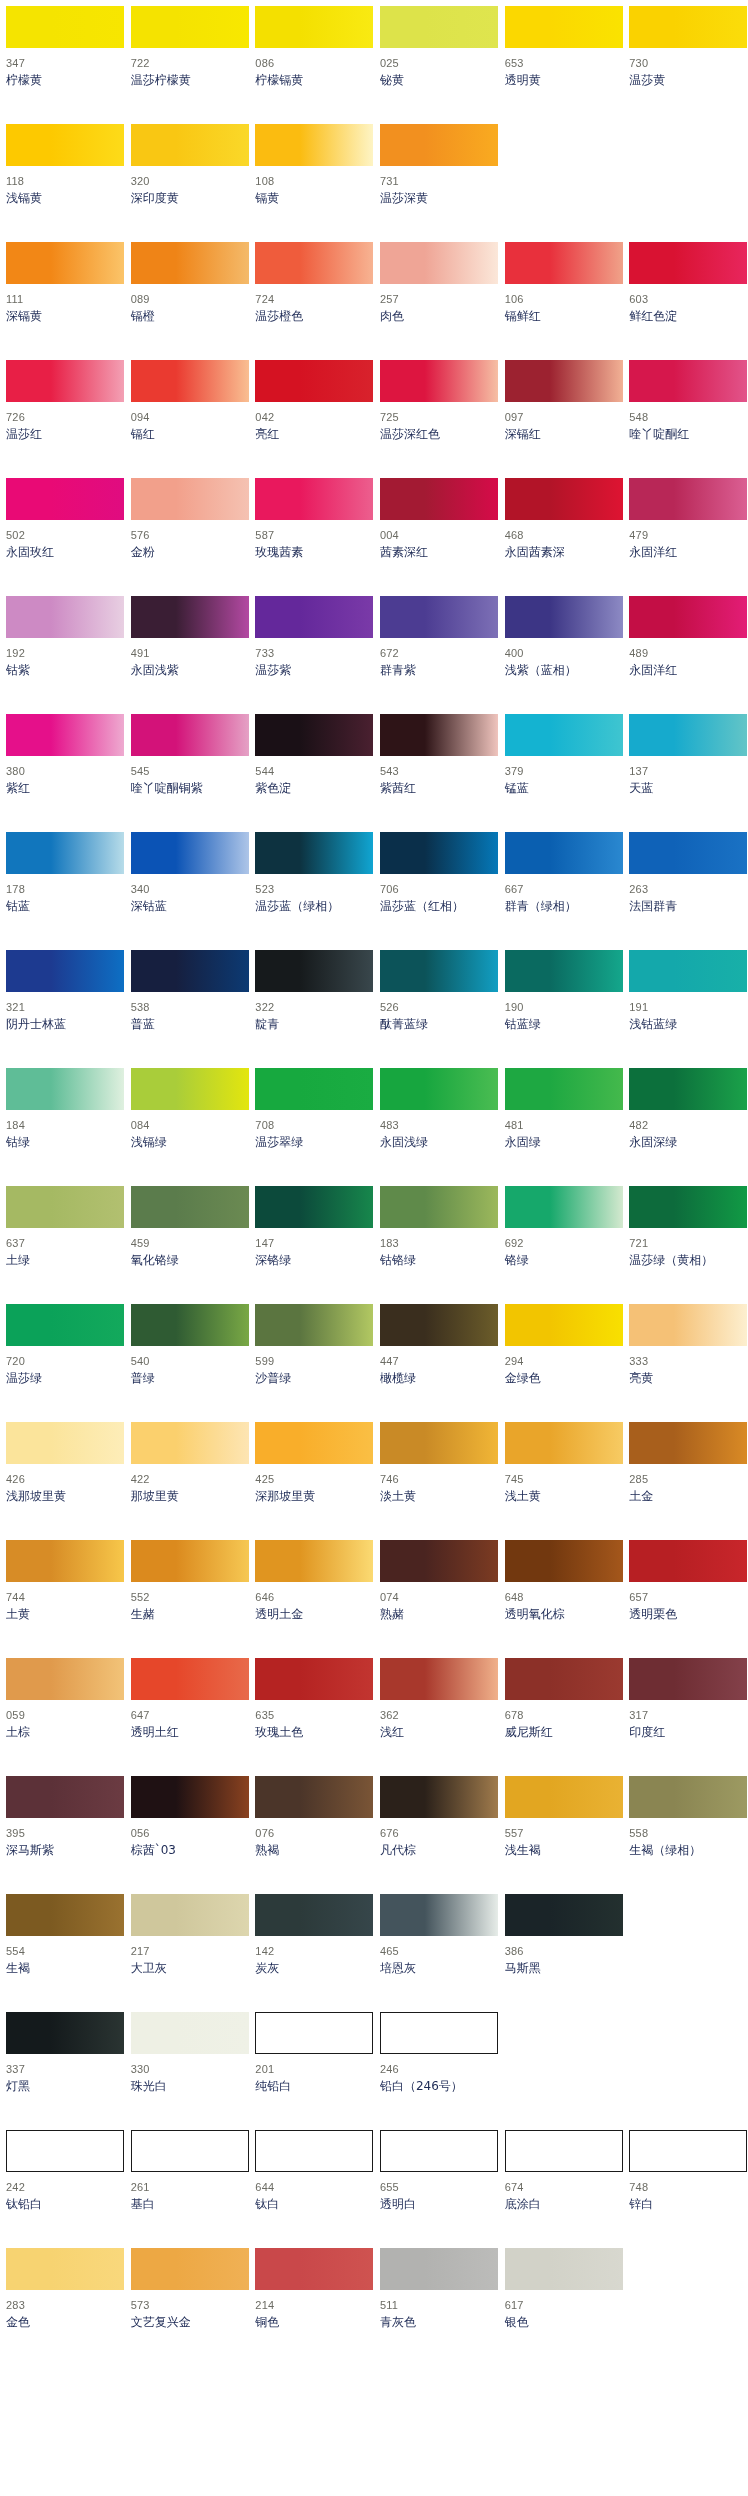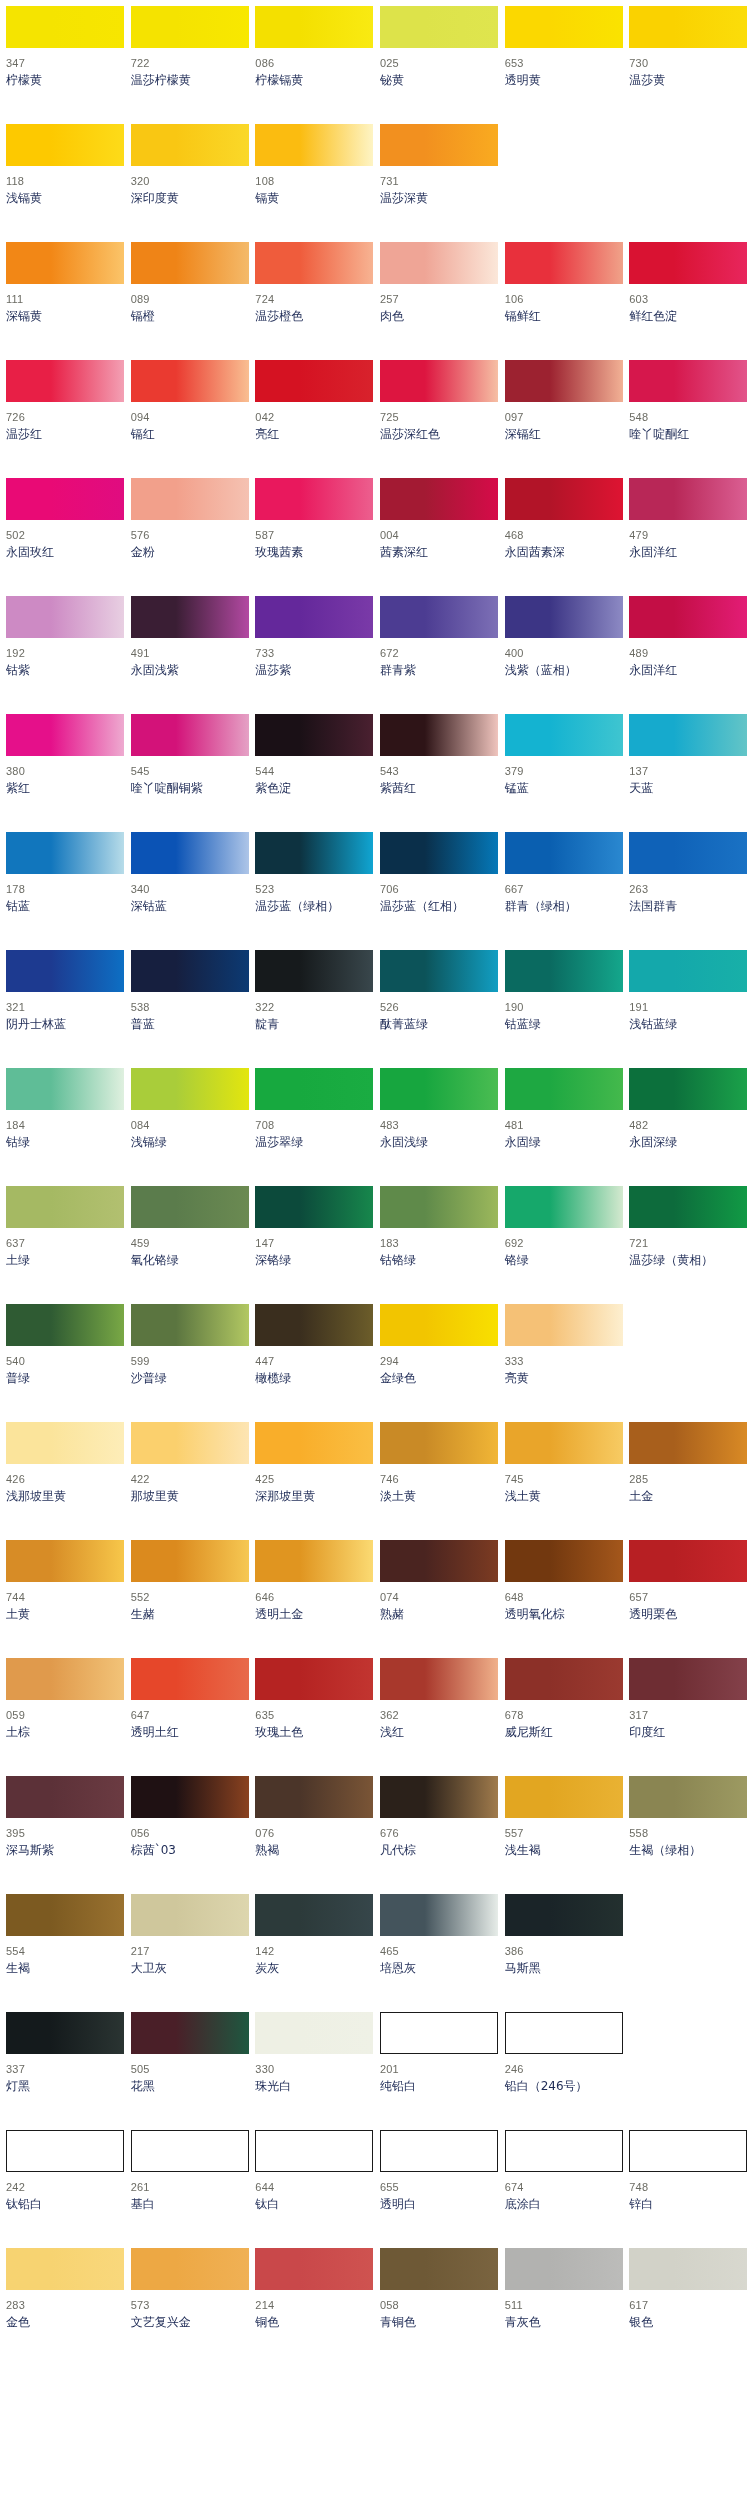--- a/index.html
+++ b/index.html
@@ -531,20 +531,27 @@
       <div class="swatch-cell">
         <div class="swatch-chip" style="background: linear-gradient(90deg, rgb(13, 107, 60) 0%, rgb(13, 107, 60) 38%, rgb(17, 154, 69) 100%);"></div>
         <div class="swatch-meta">
           <span class="swatch-code">721</span>
           <span class="swatch-name">温莎绿（黄相）</span>
         </div>
       </div>
     </div>
     <div class="swatch-row">
       <div class="swatch-cell">
+        <div class="swatch-chip" style="background: linear-gradient(90deg, rgb(11, 162, 89) 0%, rgb(11, 162, 89) 38%, rgb(19, 169, 92) 100%);"></div>
+        <div class="swatch-meta">
+          <span class="swatch-code">720</span>
+          <span class="swatch-name">温莎绿</span>
+        </div>
+      </div>
+      <div class="swatch-cell">
         <div class="swatch-chip" style="background: linear-gradient(90deg, rgb(47, 91, 51) 0%, rgb(47, 91, 51) 38%, rgb(121, 168, 69) 100%);"></div>
         <div class="swatch-meta">
           <span class="swatch-code">540</span>
           <span class="swatch-name">普绿</span>
         </div>
       </div>
       <div class="swatch-cell">
         <div class="swatch-chip" style="background: linear-gradient(90deg, rgb(91, 117, 64) 0%, rgb(91, 117, 64) 38%, rgb(178, 200, 98) 100%);"></div>
         <div class="swatch-meta">
           <span class="swatch-code">599</span>
@@ -788,27 +795,20 @@
     </div>
     <div class="swatch-row">
       <div class="swatch-cell">
         <div class="swatch-chip" style="background: linear-gradient(90deg, rgb(20, 26, 28) 0%, rgb(20, 26, 28) 38%, rgb(42, 52, 50) 100%);"></div>
         <div class="swatch-meta">
           <span class="swatch-code">337</span>
           <span class="swatch-name">灯黑</span>
         </div>
       </div>
       <div class="swatch-cell">
-        <div class="swatch-chip" style="background: linear-gradient(90deg, rgb(74, 31, 40) 0%, rgb(74, 31, 40) 38%, rgb(30, 88, 64) 100%);"></div>
-        <div class="swatch-meta">
-          <span class="swatch-code">505</span>
-          <span class="swatch-name">花黑</span>
-        </div>
-      </div>
-      <div class="swatch-cell">
         <div class="swatch-chip" style="background: linear-gradient(90deg, rgb(238, 240, 228) 0%, rgb(238, 240, 228) 38%, rgb(239, 241, 230) 100%);"></div>
         <div class="swatch-meta">
           <span class="swatch-code">330</span>
           <span class="swatch-name">珠光白</span>
         </div>
       </div>
       <div class="swatch-cell">
         <div class="swatch-chip outline"></div>
         <div class="swatch-meta">
           <span class="swatch-code">201</span>
@@ -880,27 +880,20 @@
         <div class="swatch-meta">
           <span class="swatch-code">573</span>
           <span class="swatch-name">文艺复兴金</span>
         </div>
       </div>
       <div class="swatch-cell">
         <div class="swatch-chip" style="background: linear-gradient(90deg, rgb(201, 72, 74) 0%, rgb(201, 72, 74) 38%, rgb(207, 83, 80) 100%);"></div>
         <div class="swatch-meta">
           <span class="swatch-code">214</span>
           <span class="swatch-name">铜色</span>
-        </div>
-      </div>
-      <div class="swatch-cell">
-        <div class="swatch-chip" style="background: linear-gradient(90deg, rgb(110, 89, 54) 0%, rgb(110, 89, 54) 38%, rgb(122, 100, 64) 100%);"></div>
-        <div class="swatch-meta">
-          <span class="swatch-code">058</span>
-          <span class="swatch-name">青铜色</span>
         </div>
       </div>
       <div class="swatch-cell">
         <div class="swatch-chip" style="background: linear-gradient(90deg, rgb(178, 178, 176) 0%, rgb(178, 178, 176) 38%, rgb(188, 188, 186) 100%);"></div>
         <div class="swatch-meta">
           <span class="swatch-code">511</span>
           <span class="swatch-name">青灰色</span>
         </div>
       </div>
       <div class="swatch-cell">

